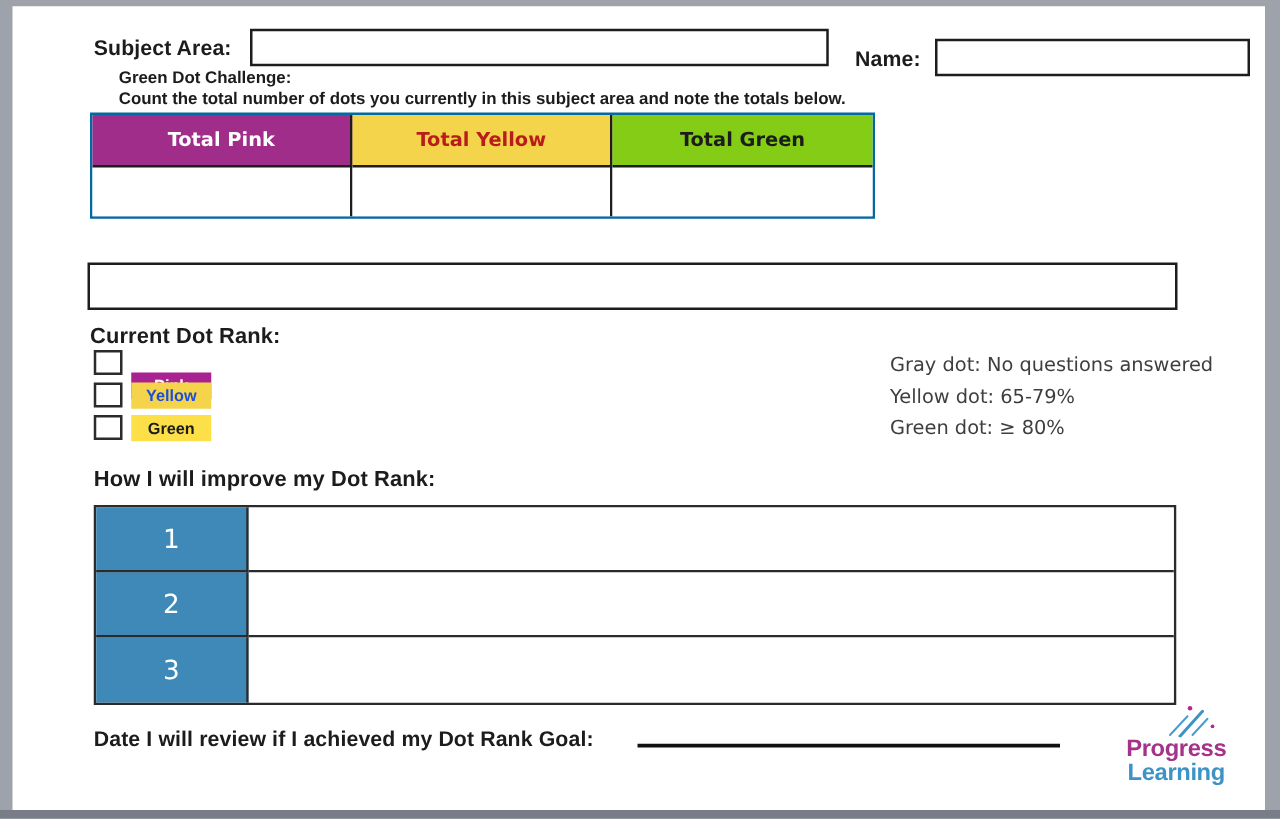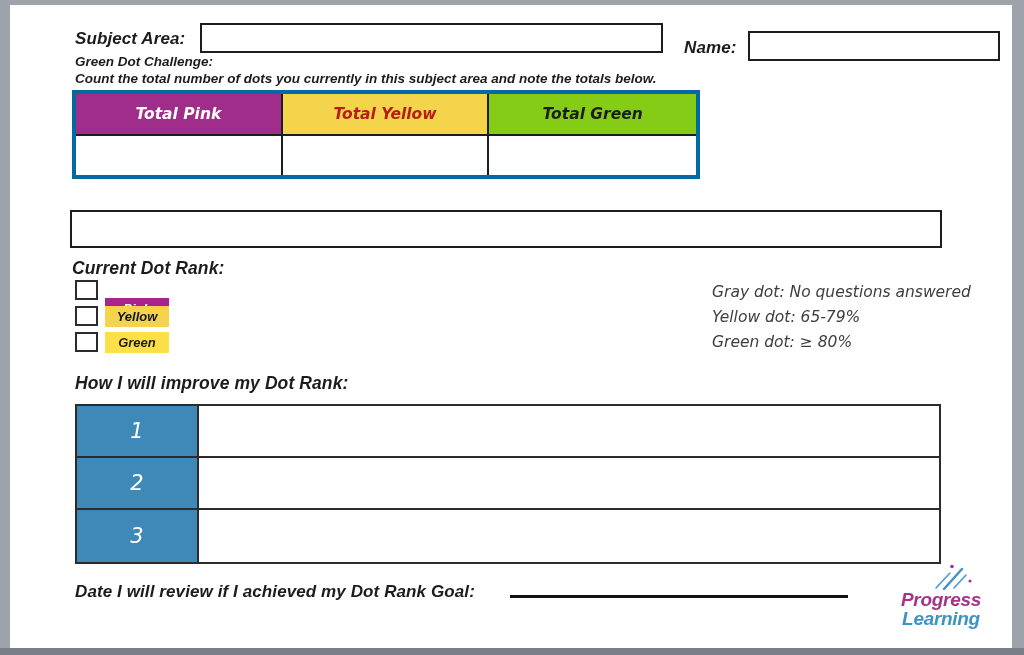--- a/index.html
+++ b/index.html
@@ -11,34 +11,34 @@
   }
   .stage { position: relative; width: 1024px; height: 655px; }
   .sheet {
     position: absolute; left: 10px; top: 5px; width: 1002px; height: 643px;
     background: #ffffff;
   }
   .bottom-bar {
     position: absolute; left: 0; bottom: 0; width: 1024px; height: 7px;
     background: #797d87;
   }
-  .abs { position: absolute; font-style: italic; }
+  .abs { position: absolute; }
 
   
   .lbl-lg { font-size: 17px; font-weight: 700; letter-spacing: 0.1px; }
-  .lbl-sm { font-size: 13.5px; font-weight: 700; }
+  .lbl-sm { font-size: 13.5px; font-weight: 700; margin-left: 20px; }
   .text-input {
     border: 2px solid #1d1d1d; background: #fff; outline: none;
     font-family: "Liberation Sans", sans-serif; font-size: 15px; padding: 0 6px;
   }
 
   
   .totals-table {
     left: 72px; top: 90px; width: 628px;
-    border: 4px solid #0369a1;
+    border: 2px solid #0369a1;
     display: grid; grid-template-columns: 1fr 1fr 1fr;
   }
   .totals-head {
     height: 40px; display: flex; align-items: center; justify-content: center;
     font-family: "DejaVu Sans", sans-serif;
     font-size: 15.5px; font-weight: 600; border-right: 2px solid #1d1d1d;
   }
   .totals-head.last { border-right: none; }
   .totals-cell {
     height: 41px; border-top: 2px solid #1d1d1d; border-right: 2px solid #1d1d1d;
@@ -121,21 +121,21 @@
   <div class="abs standard-box"></div>
 
   <div class="abs lbl-lg" style="left:72px; top:258px; font-size:17.5px;">Current Dot Rank:</div>
 
   <div class="abs rank-row" style="left:75px; top:279px;">
     <div class="rank-checkbox"></div>
     <div class="rank-chip" style="background-color: rgb(168, 35, 145); color: rgb(255, 255, 255); margin-top: 36px;">Pink</div>
   </div>
   <div class="abs rank-row" style="left:75px; top:305px;">
     <div class="rank-checkbox"></div>
-    <div class="rank-chip" style="background-color: rgb(245, 211, 74); color: #0f172a;">Yellow</div>
+    <div class="rank-chip" style="background-color: rgb(245, 211, 74); color: #1d4ed8;">Yellow</div>
   </div>
   <div class="abs rank-row" style="left:75px; top:331px;">
     <div class="rank-checkbox"></div>
     <div class="rank-chip" style="background-color: #fde047; color: rgb(28, 28, 28);">Green</div>
   </div>
 
   <div class="abs legend">
     <div>Gray dot: No questions answered</div>
     <div>Yellow dot: 65-79%</div>
     <div>Green dot: ≥ 80%</div>

